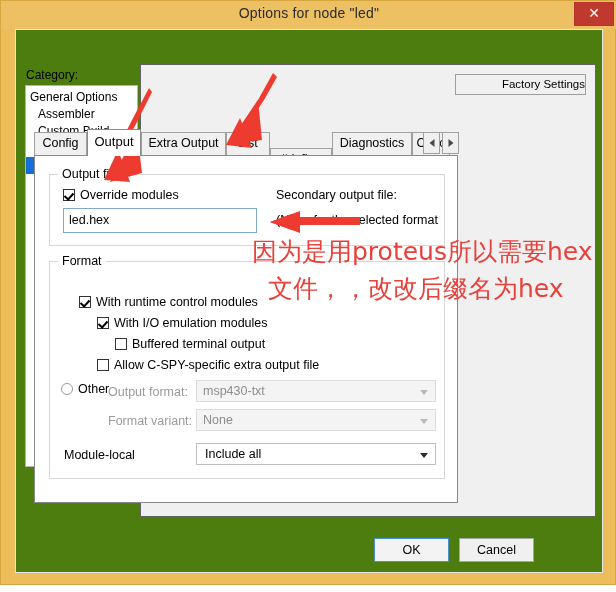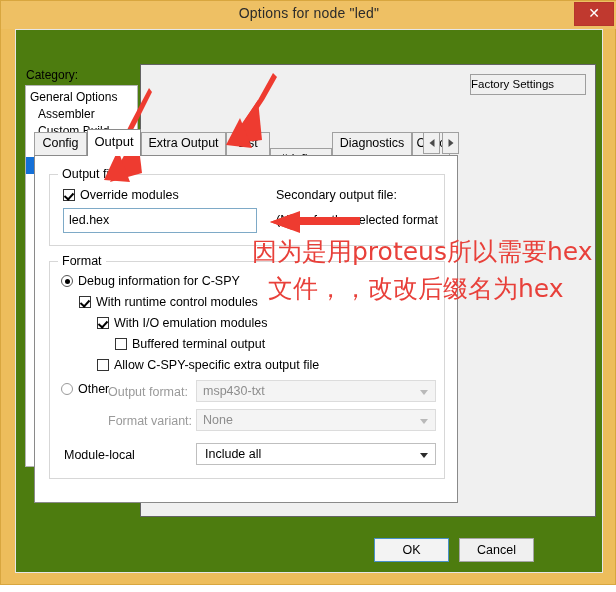--- a/index.html
+++ b/index.html
@@ -113,30 +113,30 @@
     left: 124px; top: 34px;
     width: 456px;
     height: 453px;
     border: 1px solid #636363;
     background: #f0f0f0;
     box-sizing: border-box;
   }
   .factory-btn {
     position: absolute;
     right: 9px; top: 9px;
-    width: 116px; height: 21px;
+    width: 131px; height: 21px;
     background: #f0f0f0;
     border: 1px solid #9e9e9e;
     box-sizing: border-box;
     font-size: 11.5px;
     font-family: "Liberation Sans", sans-serif;
     color: #000;
     cursor: pointer;
     line-height: 19px;
-    text-align: left;
+    text-align: right;
   }
 
   
   .tabstrip {
     position: absolute;
     left: 18px; top: 99px;
     width: 424px; height: 26px;
   }
   .tab {
     position: absolute;
@@ -397,23 +397,20 @@
 
         <div class="textfield" style="left:13px; top:33px; width:194px; height:25px;" title="">led.hex</div>
 
         <div class="static" style="left:226px; top:13px;">Secondary output file:</div>
         <div class="static" style="left:226px; top:38px;">(None for the selected format</div>
       </div>
 
       <div class="group" style="left:14px; top:105px; width:396px; height:218px;">
         <span class="group-legend">Format</span>
 
-        <div class="rad-row" style="left:11px; top:12px;">
-          <span class="radio sel"></span><span>Debug information for C-SPY</span>
-        </div>
 
         <div class="chk-row" style="left:29px; top:33px;">
           <span class="box checked"></span><span>With runtime control modules</span>
         </div>
 
         <div class="chk-row" style="left:47px; top:54px;">
           <span class="box checked"></span><span>With I/O emulation modules</span>
         </div>
 
         <div class="chk-row" style="left:65px; top:75px;">

